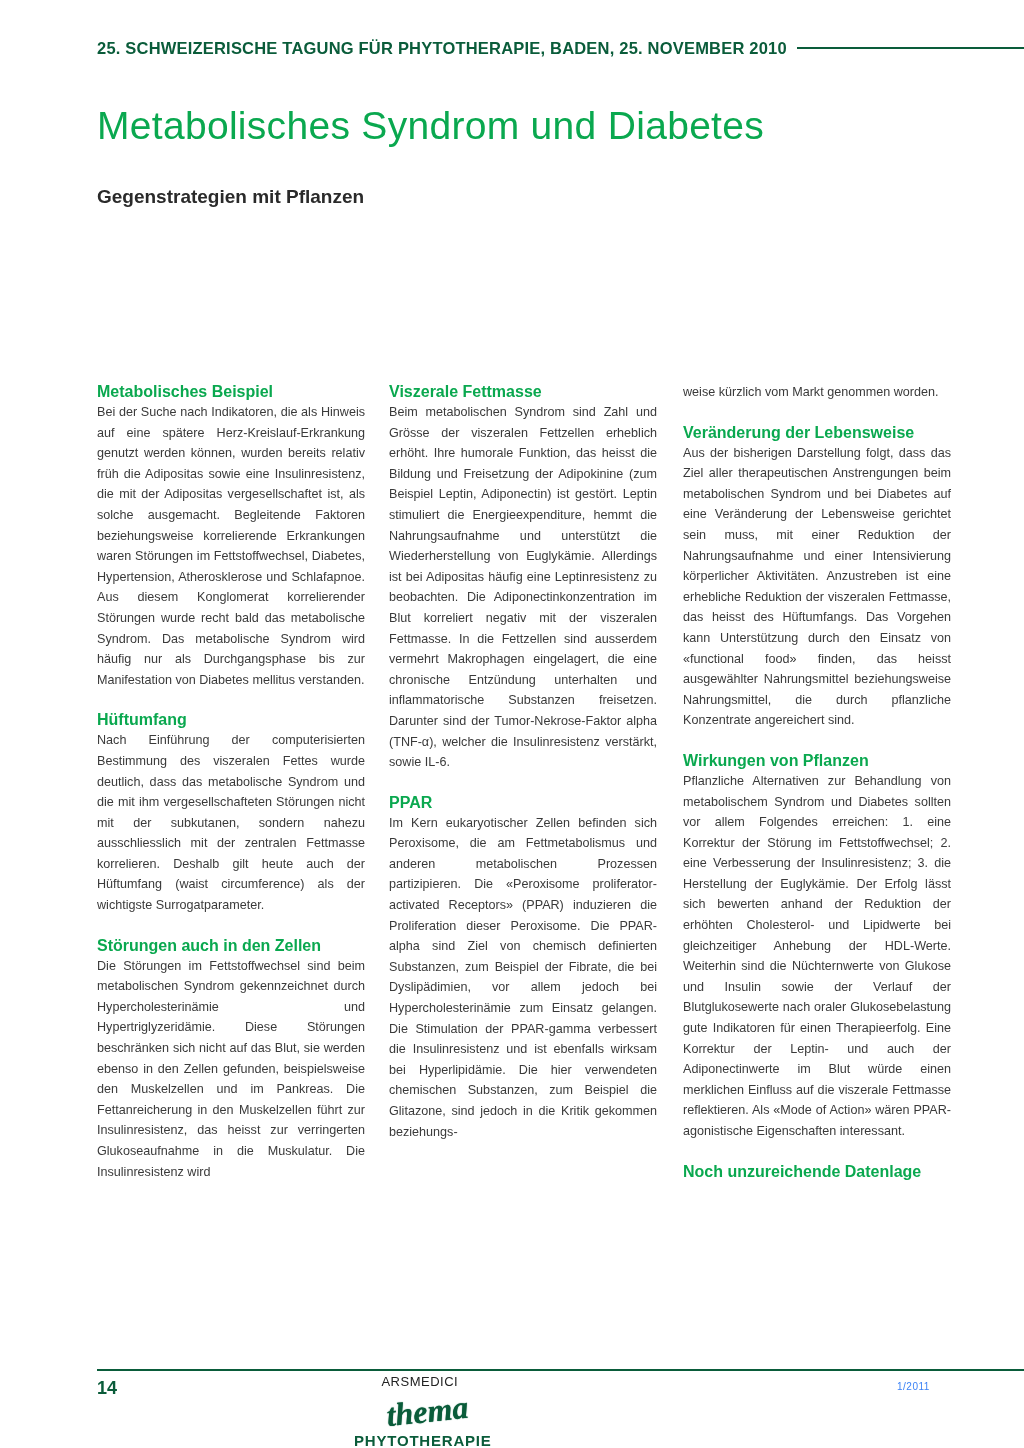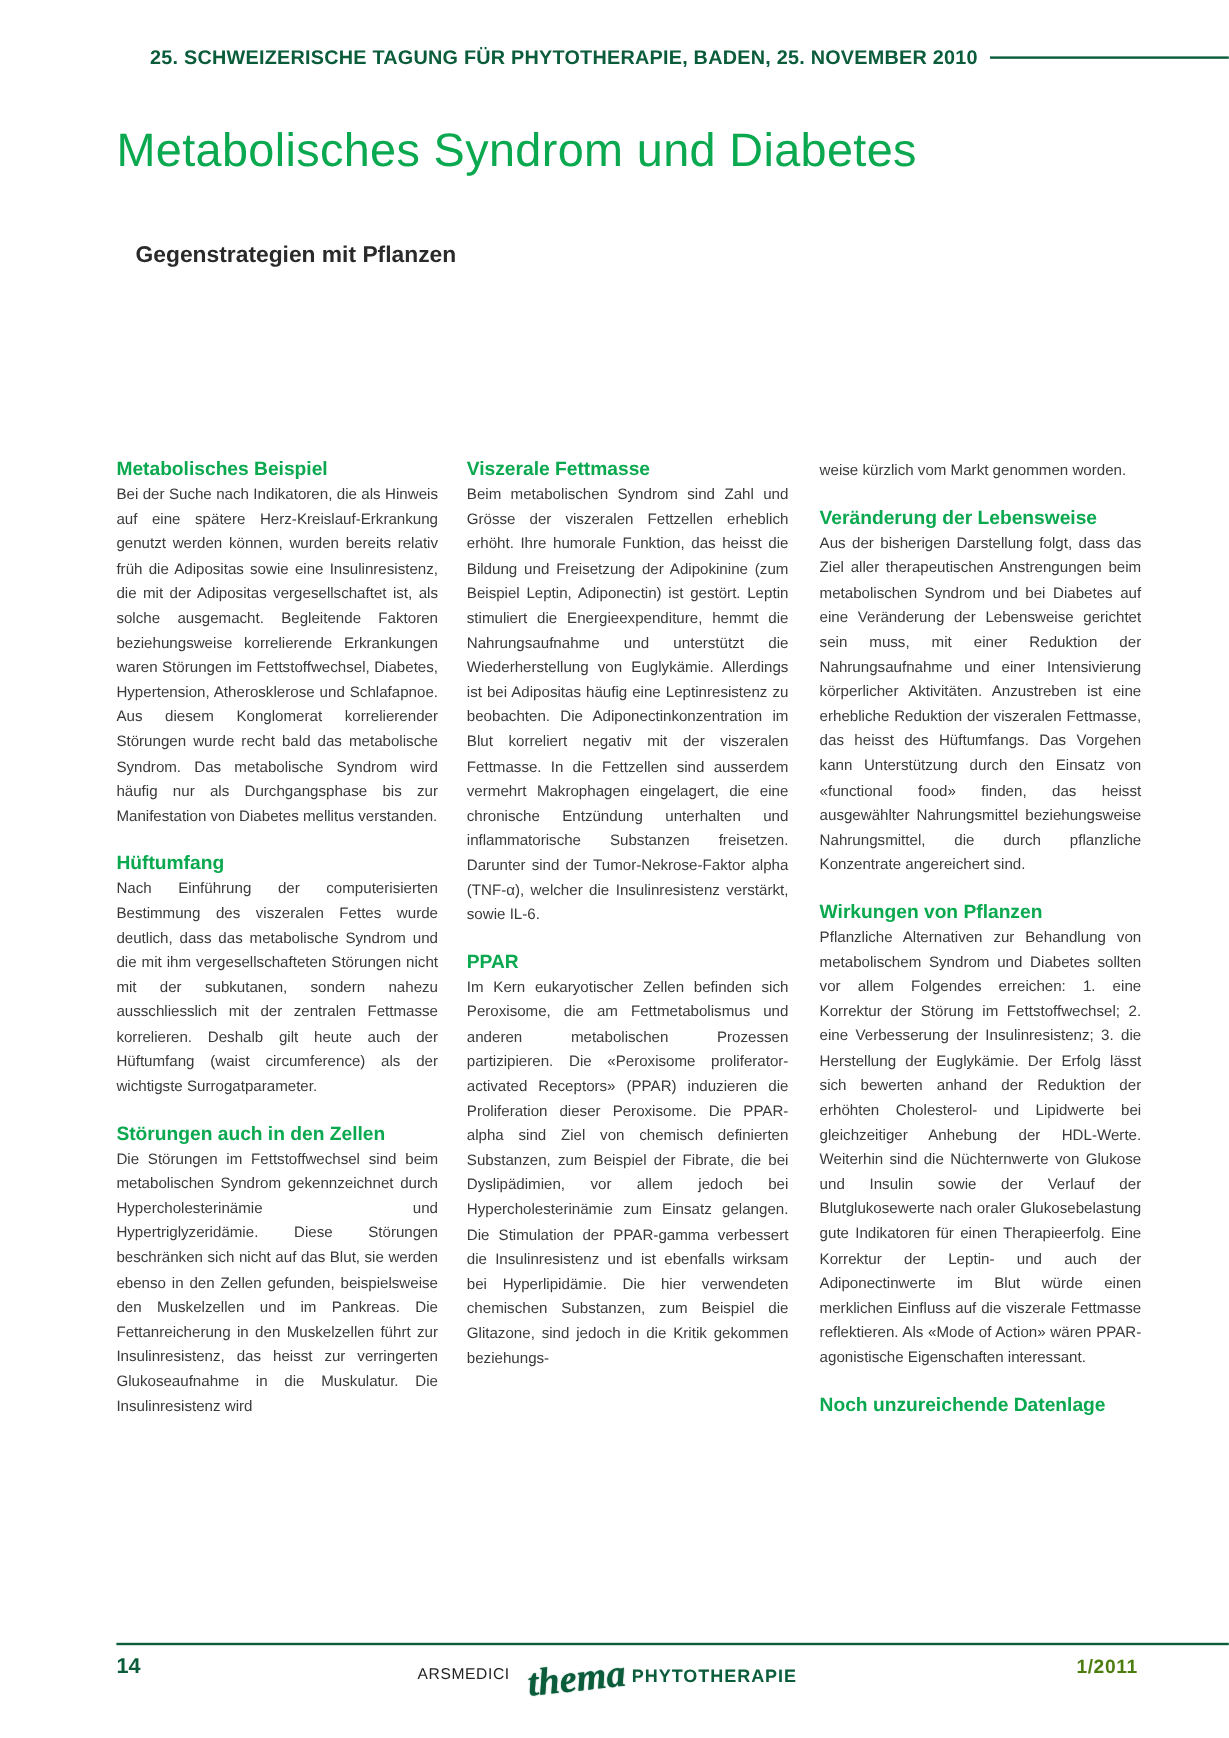--- a/index.html
+++ b/index.html
@@ -6,21 +6,21 @@
     body {
       width: 1024px; height: 1448px; position: relative; overflow: hidden;
       font-family: "Liberation Sans", sans-serif; color: #333333;
     }
     .top-header {
       position: absolute; left: 97px; top: 36px; width: 927px; height: 24px;
       display: flex; align-items: center;
     }
     .top-header .conf {
       font-family: "Liberation Sans", sans-serif; font-weight: bold;
-      font-size: 16.5px; color: #0a5c3a; letter-spacing: 0.2px; white-space: nowrap; margin-left: 28px;
+      font-size: 16.5px; color: #0a5c3a; letter-spacing: 0.2px; white-space: nowrap;
     }
     .top-header .rule {
       flex: 1; height: 2px; background: #0a5c3a; margin-left: 10px;
     }
     .title {
       position: absolute; left: 97px; top: 104px;
       font-size: 39px; color: #0aa84f; font-weight: normal; letter-spacing: 0.3px;
       white-space: nowrap;
     }
     .subtitle {
@@ -47,50 +47,50 @@
     .para { margin: 0 0 20px 0; }
     .para.last { margin-bottom: 0; }
     .footer-rule {
       position: absolute; left: 97px; top: 1369px; width: 927px; height: 2px; background: #0a5c3a;
     }
     .page-num {
       position: absolute; left: 97px; top: 1378px;
       font-weight: bold; font-size: 18px; color: #0a5c3a;
     }
     .brand {
-      position: absolute; left: 348px; top: 1374px; display: flex; align-items: center; height: 40px;
+      position: absolute; left: 348px; top: 1374px; display: flex; align-items: center; height: 40px; flex-direction: column;
     }
     .arsmedici {
       font-family: "Liberation Sans", sans-serif; font-size: 13px; color: #222;
       letter-spacing: 0.5px; font-weight: normal; text-transform: uppercase;
     }
     .thema {
       font-family: "Liberation Serif", serif; font-style: italic; font-weight: bold;
       font-size: 32px; color: #0a5c3a; margin-left: 14px; transform: rotate(-6deg) translateY(4px);
       text-shadow: 0 0 1px #0a5c3a;
     }
     .phyto {
       font-weight: bold; font-size: 15px; color: #0a5c3a; letter-spacing: 0.8px; margin-left: 6px;
       margin-top: 6px;
     }
     .issue {
       position: absolute; left: 897px; top: 1381px;
-      font-weight: bold; font-size: 16px; color: #4d7c0f; letter-spacing: 0.5px;
+      font-weight: normal; font-size: 10px; color: #3b82f6; letter-spacing: 0.5px;
     }
   </style>
 </head>
 <body>
 
 <div class="top-header">
   <span class="conf">25. SCHWEIZERISCHE TAGUNG FÜR PHYTOTHERAPIE, BADEN, 25. NOVEMBER 2010</span>
   <span class="rule"></span>
 </div>
 
 <h1 class="title" style="margin:0;">Metabolisches Syndrom und Diabetes</h1>
-<h2 class="subtitle" style="margin:16px;">Gegenstrategien mit Pflanzen</h2>
+<h2 class="subtitle" style="margin:0;">Gegenstrategien mit Pflanzen</h2>
 
 <div class="col col1">
   <h3 class="sec-head">Metabolisches Beispiel</h3>
   <p class="para">Bei der Suche nach Indikatoren, die als Hinweis auf eine spätere Herz-Kreislauf-Erkrankung genutzt werden können, wurden bereits relativ früh die Adipositas sowie eine Insulinresistenz, die mit der Adipositas vergesellschaftet ist, als solche ausgemacht. Begleitende Faktoren beziehungsweise korrelierende Erkrankungen waren Störungen im Fettstoffwechsel, Diabetes, Hypertension, Atherosklerose und Schlafapnoe. Aus diesem Konglomerat korrelierender Störungen wurde recht bald das metabolische Syndrom. Das metabolische Syndrom wird häufig nur als Durchgangsphase bis zur Manifestation von Diabetes mellitus verstanden.</p>
   <h3 class="sec-head">Hüftumfang</h3>
   <p class="para">Nach Einführung der computerisierten Bestimmung des viszeralen Fettes wurde deutlich, dass das metabolische Syndrom und die mit ihm vergesellschafteten Störungen nicht mit der subkutanen, sondern nahezu ausschliesslich mit der zentralen Fettmasse korrelieren. Deshalb gilt heute auch der Hüftumfang (waist circumference) als der wichtigste Surrogatparameter.</p>
   <h3 class="sec-head">Störungen auch in den Zellen</h3>
   <p class="para last">Die Störungen im Fettstoffwechsel sind beim metabolischen Syndrom gekennzeichnet durch Hypercholesterinämie und Hypertriglyzeridämie. Diese Störungen beschränken sich nicht auf das Blut, sie werden ebenso in den Zellen gefunden, beispielsweise den Muskelzellen und im Pankreas. Die Fettanreicherung in den Muskelzellen führt zur Insulinresistenz, das heisst zur verringerten Glukoseaufnahme in die Muskulatur. Die Insulinresistenz wird</p>
 </div>
 

